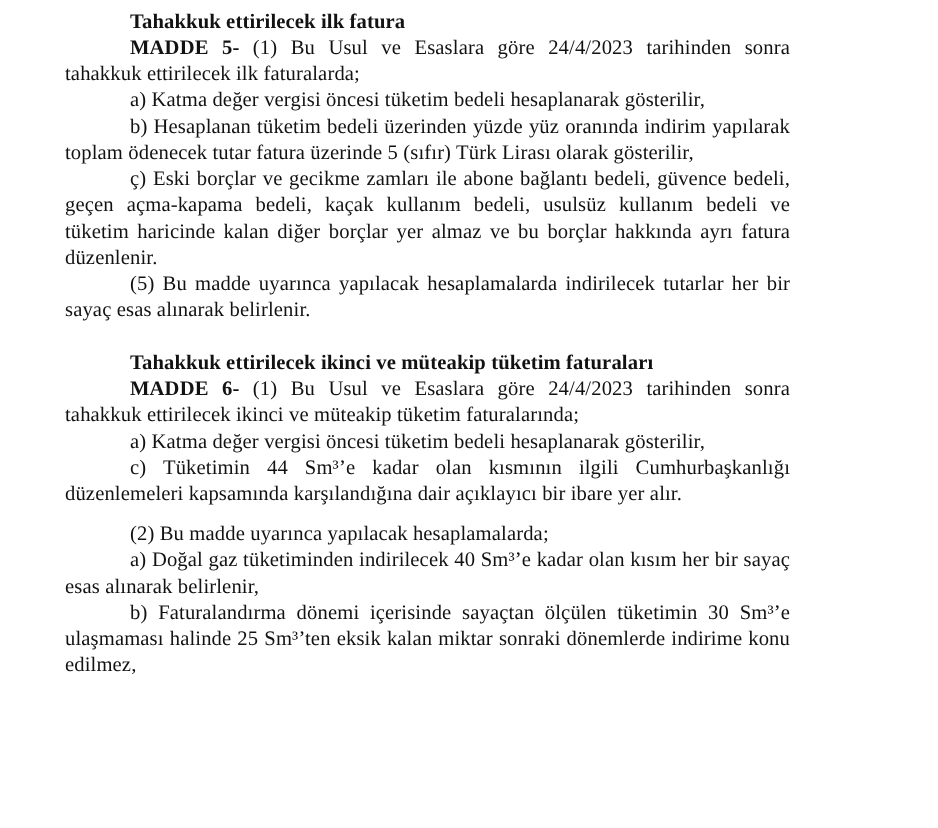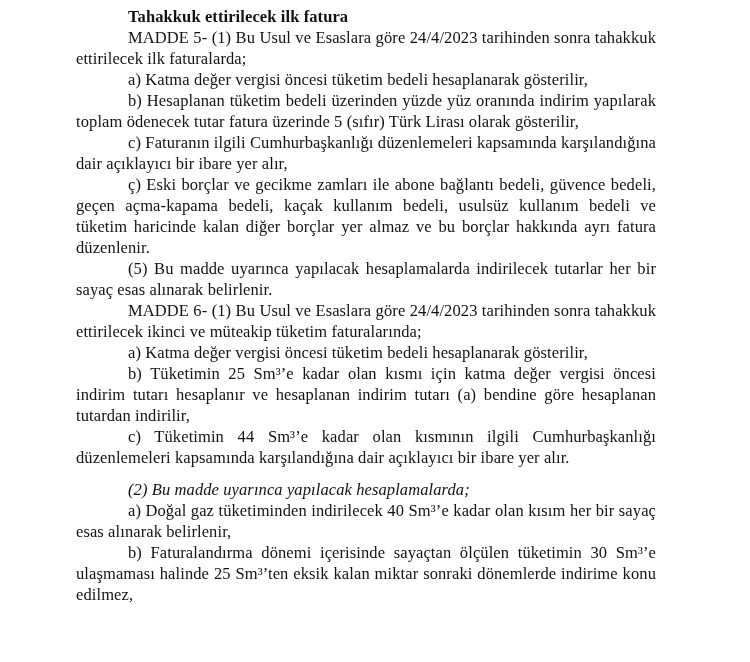--- a/index.html
+++ b/index.html
@@ -13,63 +13,60 @@
     overflow: hidden;
     font-family: "Liberation Serif", "DejaVu Serif", serif;
     color: #121212;
   }
   .page {
     box-sizing: border-box;
     width: 644px;
     height: 662px;
     padding: 6px 12px 0 52px;
     background: #ffffff;
-    margin-left: 24px;
   }
   .page p {
     margin: 0;
     font-size: 16.5px;
     line-height: 21px;
     text-align: justify;
     text-indent: 52px;
     letter-spacing: 0.1px;
   }
   .page p.heading {
     font-weight: bold;
     text-align: left;
   }
   .article-label {
-    font-weight: normal;
+    font-weight: bold;
   }
   .section-gap {
     margin-top: 21px !important;
   }
   .clause-gap {
     margin-top: 11px !important;
-    font-style: italic;
   }
 </style>
 </head>
 <body>
 
 <div class="page">
 
   <section>
     <p class="heading">Tahakkuk ettirilecek ilk fatura</p>
     <p><span class="article-label">MADDE 5-</span><span> (1) Bu Usul ve Esaslara göre 24/4/2023 tarihinden sonra tahakkuk ettirilecek ilk faturalarda;</span></p>
     <p>a) Katma değer vergisi öncesi tüketim bedeli hesaplanarak gösterilir,</p>
     <p>b) Hesaplanan tüketim bedeli üzerinden yüzde yüz oranında indirim yapılarak toplam ödenecek tutar fatura üzerinde 5 (sıfır) Türk Lirası olarak gösterilir,</p>
-    <p>c) Faturanın ilgili Cumhurbaşkanlığı düzenlemeleri kapsamında karşılandığına dair açıklayıcı bir ibare yer alır,</p>
     <p>ç) Eski borçlar ve gecikme zamları ile abone bağlantı bedeli, güvence bedeli, geçen açma-kapama bedeli, kaçak kullanım bedeli, usulsüz kullanım bedeli ve tüketim haricinde kalan diğer borçlar yer almaz ve bu borçlar hakkında ayrı fatura düzenlenir.</p>
     <p>(5) Bu madde uyarınca yapılacak hesaplamalarda indirilecek tutarlar her bir sayaç esas alınarak belirlenir.</p>
   </section>
 
   <section>
+    <p class="heading section-gap">Tahakkuk ettirilecek ikinci ve müteakip tüketim faturaları</p>
     <p><span class="article-label">MADDE 6-</span><span> (1) Bu Usul ve Esaslara göre 24/4/2023 tarihinden sonra tahakkuk ettirilecek ikinci ve müteakip tüketim faturalarında;</span></p>
     <p>a) Katma değer vergisi öncesi tüketim bedeli hesaplanarak gösterilir,</p>
-    <p>b) Tüketimin 25 Sm³’e kadar olan kısmı için katma değer vergisi öncesi indirim tutarı hesaplanır ve hesaplanan indirim tutarı (a) bendine göre hesaplanan tutardan indirilir,</p>
     <p>c) Tüketimin 44 Sm³’e kadar olan kısmının ilgili Cumhurbaşkanlığı düzenlemeleri kapsamında karşılandığına dair açıklayıcı bir ibare yer alır.</p>
     <p class="clause-gap">(2) Bu madde uyarınca yapılacak hesaplamalarda;</p>
     <p>a) Doğal gaz tüketiminden indirilecek 40 Sm³’e kadar olan kısım her bir sayaç esas alınarak belirlenir,</p>
     <p>b) Faturalandırma dönemi içerisinde sayaçtan ölçülen tüketimin 30 Sm³’e ulaşmaması halinde 25 Sm³’ten eksik kalan miktar sonraki dönemlerde indirime konu edilmez,</p>
   </section>
 
 </div>
 
 </body></html>

